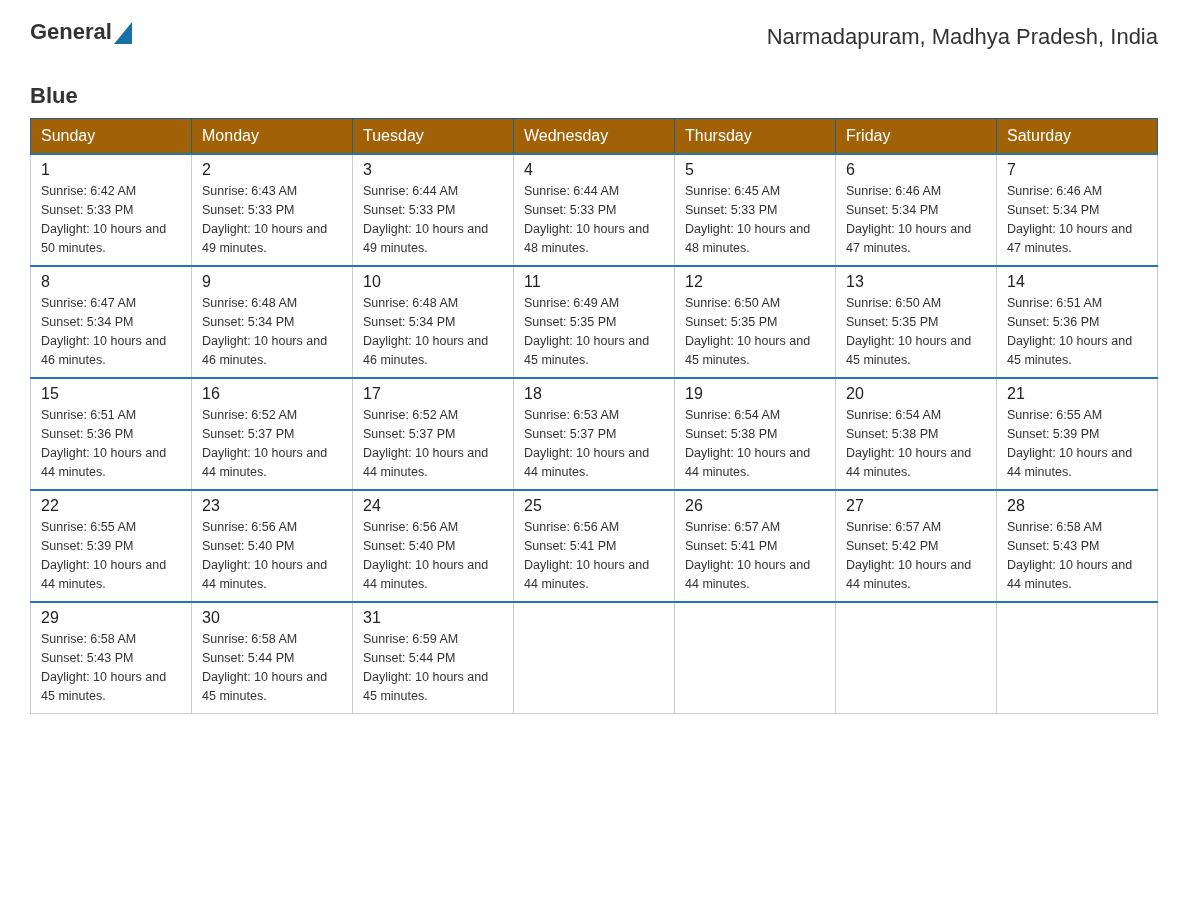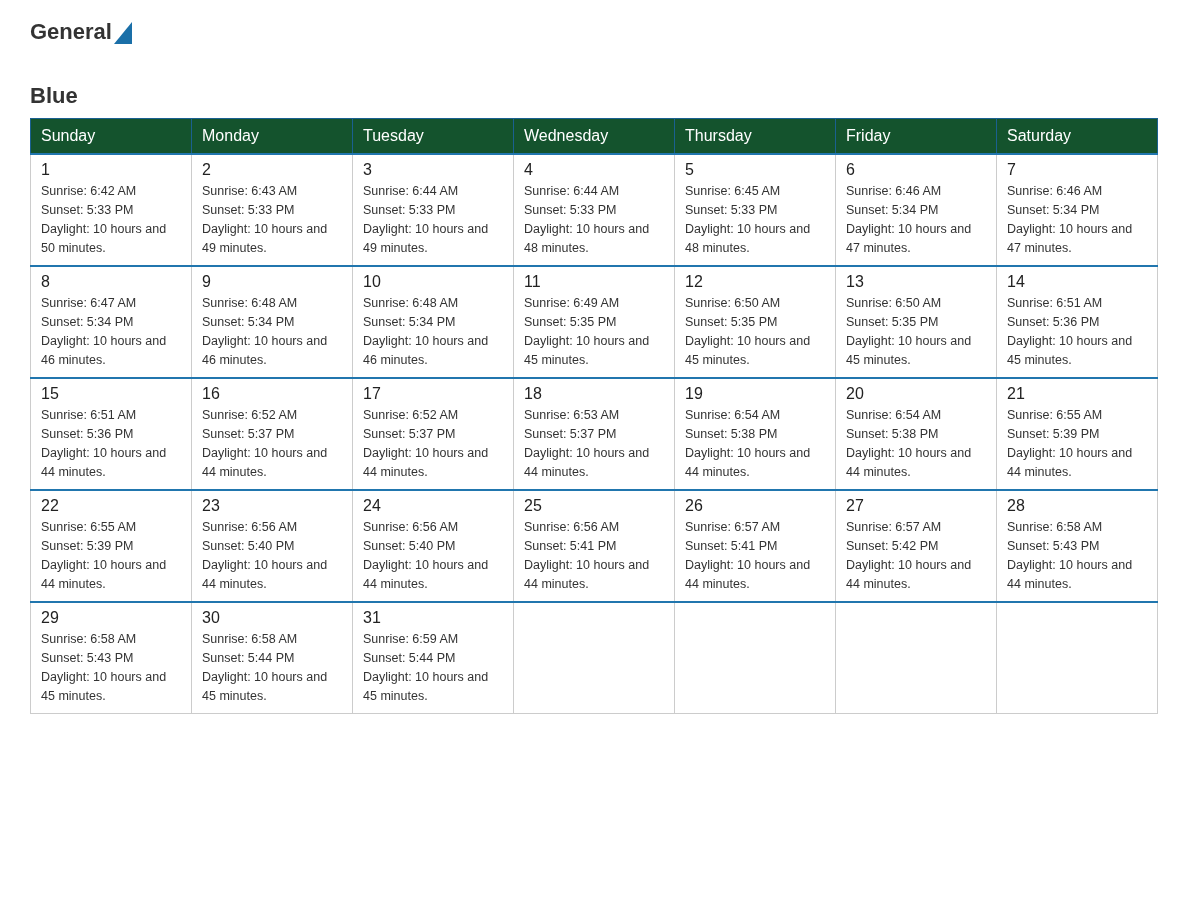--- a/index.html
+++ b/index.html
@@ -49,21 +49,21 @@
       font-size: 22px;
       color: #333;
       margin-top: 4px;
     }
     .calendar {
       width: 100%;
       border-collapse: collapse;
       margin-top: 10px;
     }
     .calendar th {
-      background-color: #14532d;
+      background-color: #a16207;
       color: #fff;
       font-size: 16px;
       font-weight: normal;
       padding: 8px 10px;
       text-align: left;
       border: 1px solid #1a6090;
     }
     .calendar td {
       vertical-align: top;
       padding: 6px 10px 8px 10px;
@@ -101,20 +101,21 @@
       <div class="logo-row">
         <span class="logo-text">General</span>
         <svg width="18" height="22" viewBox="0 0 18 22" style="margin-left:2px;margin-top:2px;">
           <polygon points="0,22 18,0 18,22" fill="#1a6fa8"></polygon>
         </svg>
       </div>
       <span class="logo-text blue">Blue</span>
     </div>
   </div>
   <div class="title-block">
+    <div class="location">Narmadapuram, Madhya Pradesh, India</div>
   </div>
 </div>
 
 <table class="calendar">
   <thead>
     <tr>
       <th>Sunday</th>
       <th>Monday</th>
       <th>Tuesday</th>
       <th>Wednesday</th>

